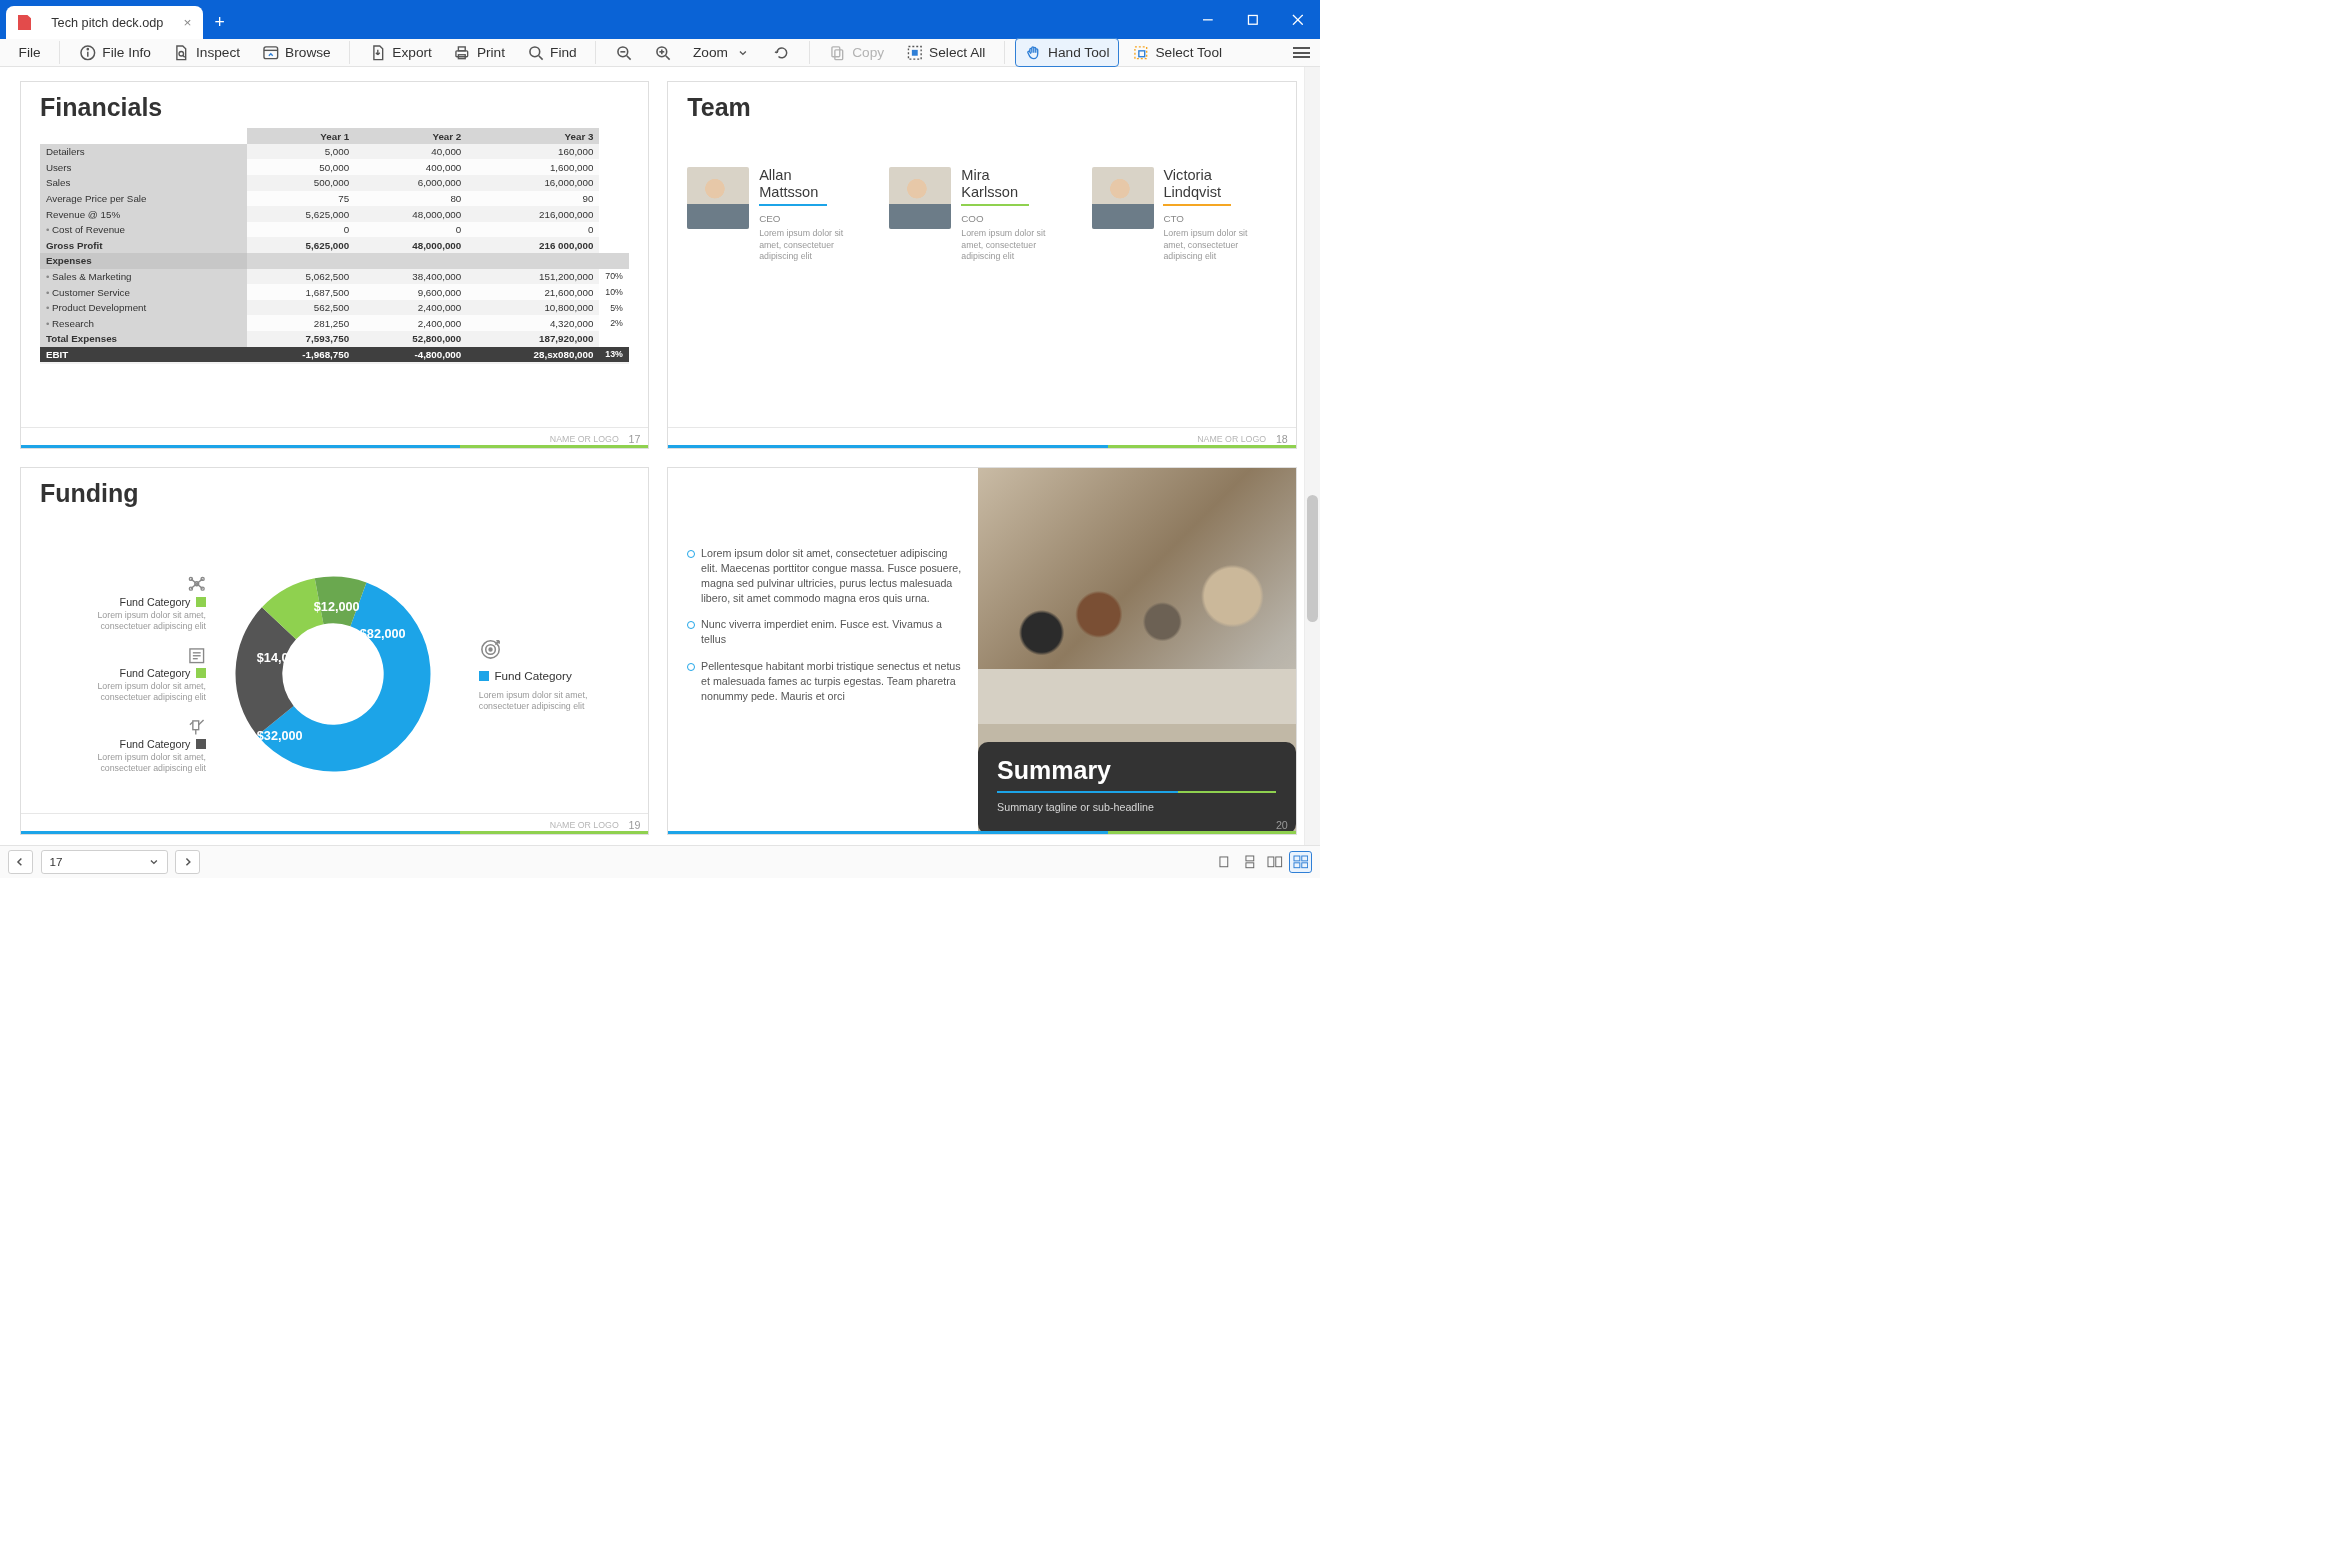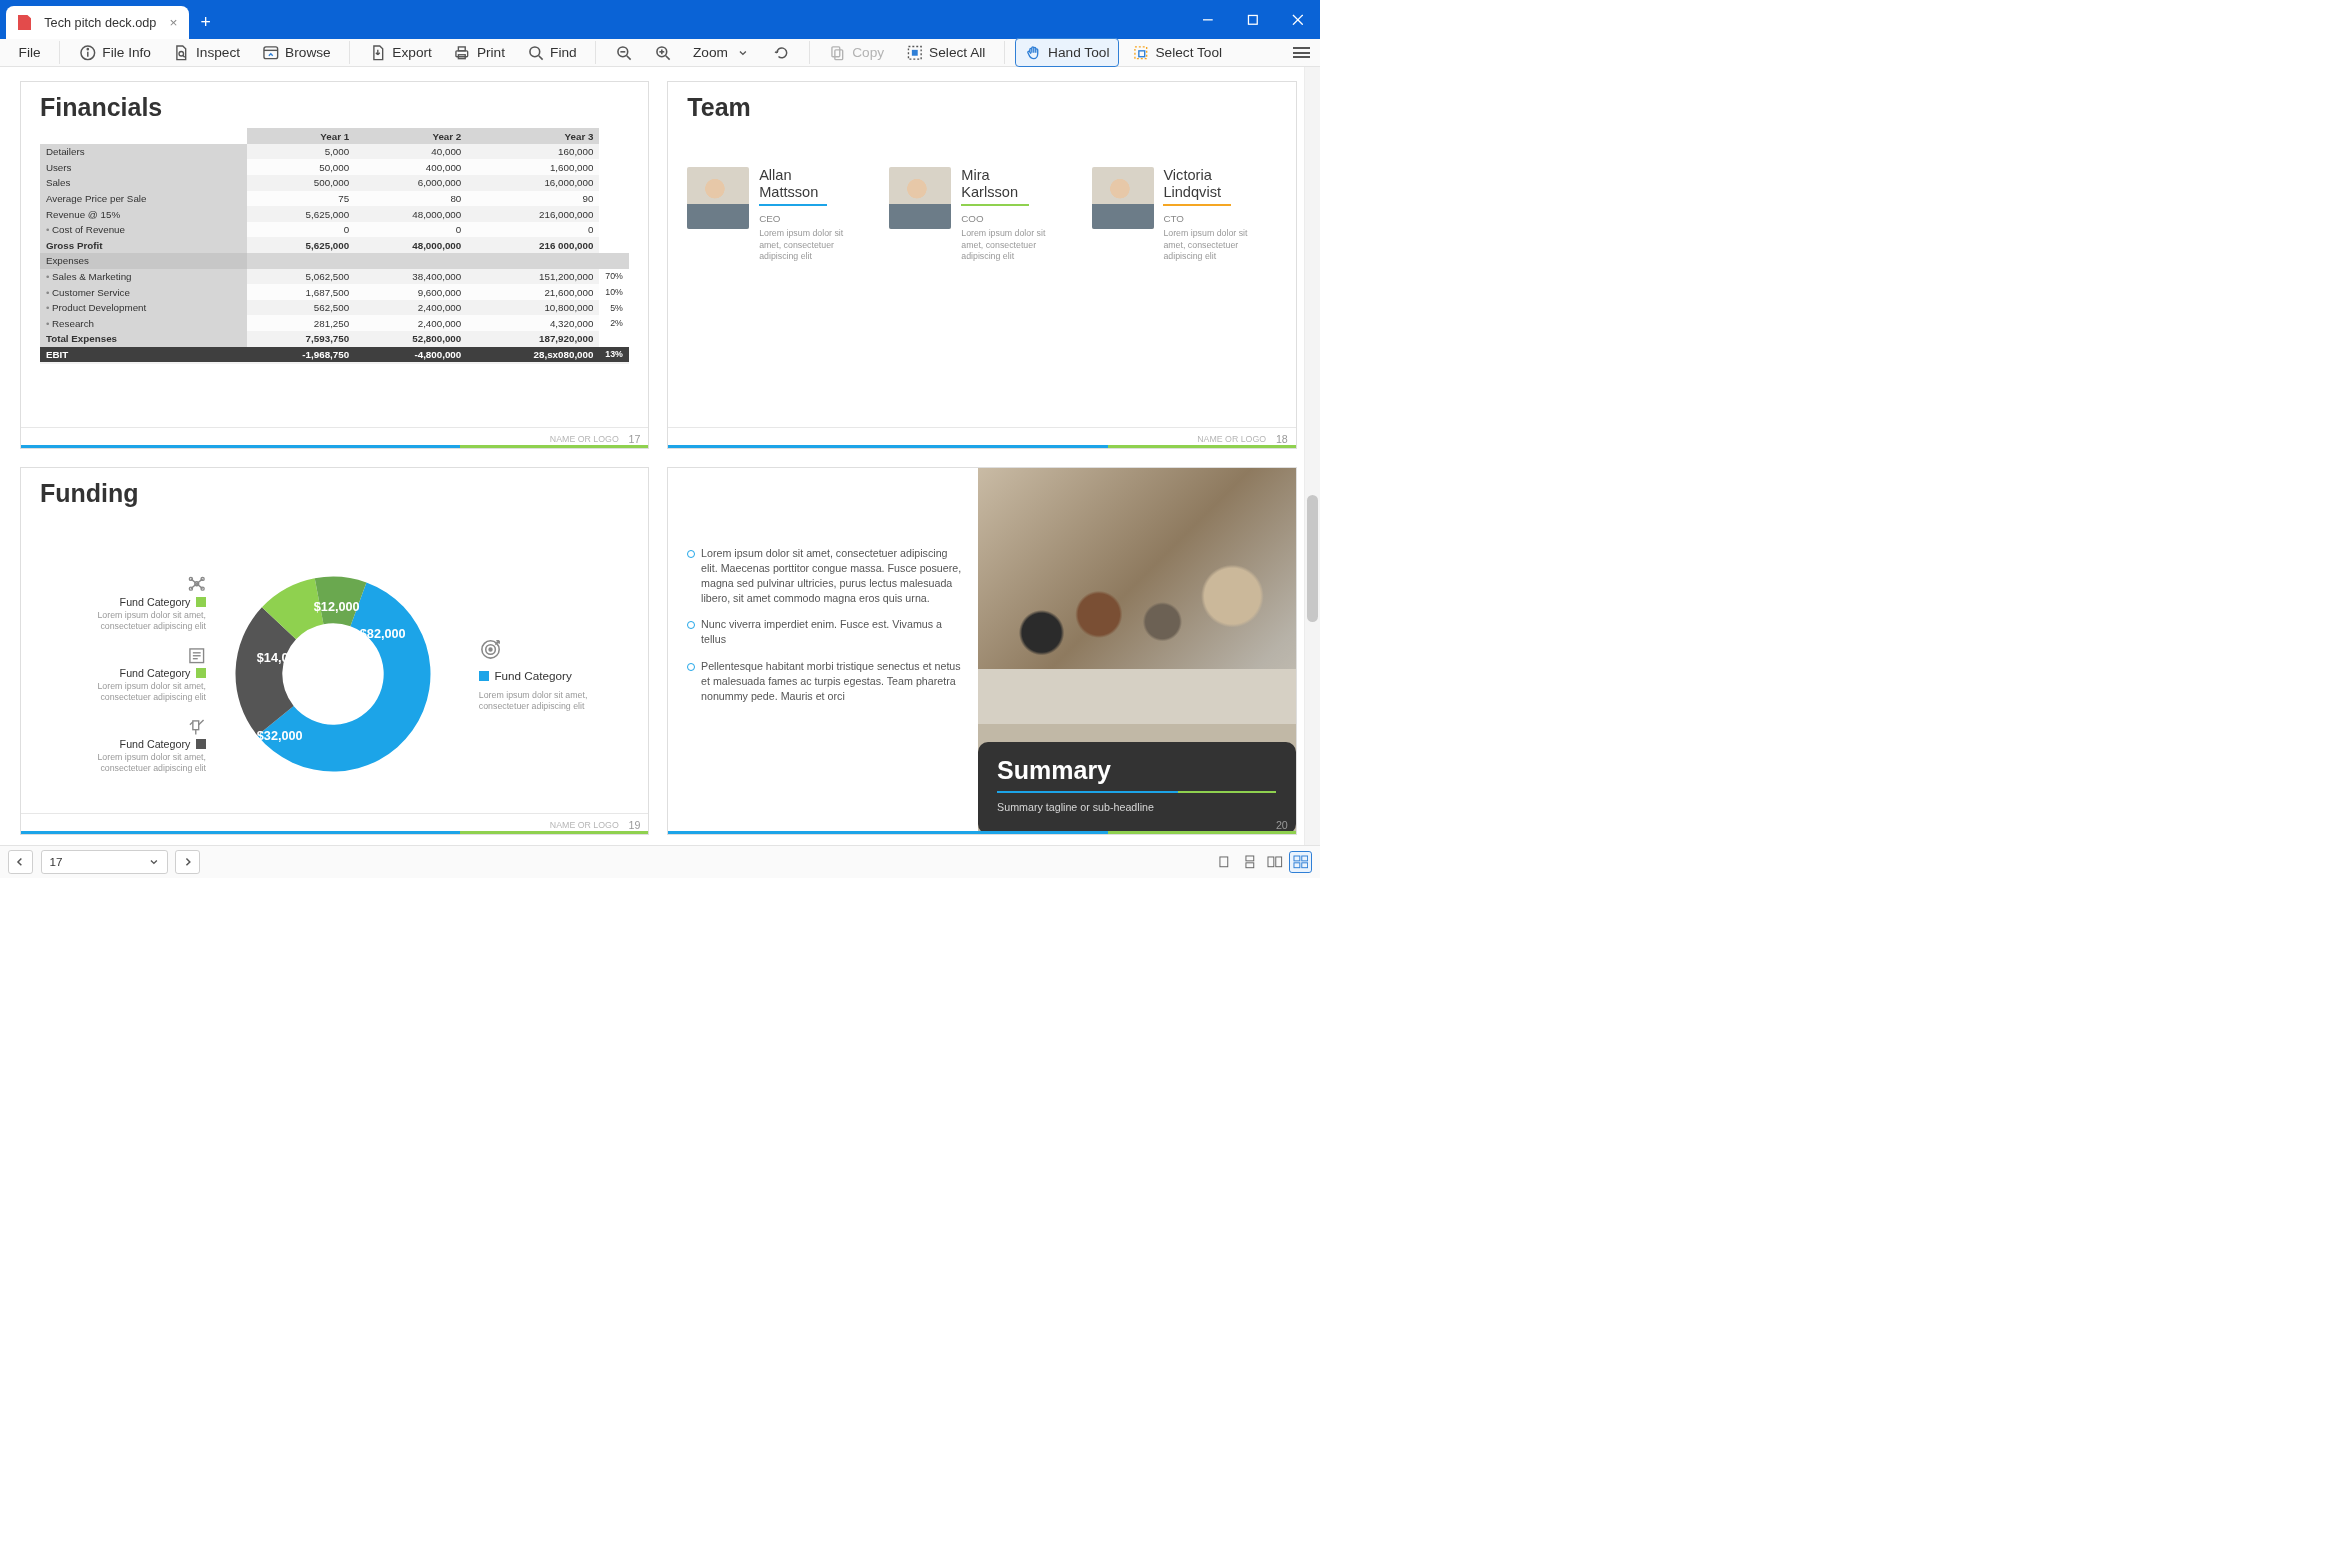--- a/index.html
+++ b/index.html
@@ -33,21 +33,21 @@
     align-items: flex-end;
   }
   .tabstrip {
     display: flex;
     align-items: flex-end;
     padding-left: 5.9px;
   }
   .tab {
     display: flex;
     align-items: center;
-    gap: 13px;
+    gap: 20px;
     height: 33px;
     padding: 0 11.7px;
     background: #ffffff;
     border-radius: 7.8px 7.8px 0 0;
     font-size: 12.7px;
     color: #333;
   }
   .tab .file-icon {
     width: 13.7px; height: 15.6px;
     background: #e34b4b;
@@ -135,21 +135,21 @@
   .fin-tbl { width: calc(100% - 39px); margin-left:19.5px; border-collapse:collapse; font-size:9.8px; }
   .fin-tbl th, .fin-tbl td { padding:2px 5.9px; text-align:right; height:15.6px; }
   .fin-tbl th:first-child, .fin-tbl td:first-child { text-align:left; }
   .fin-tbl thead th { background:#d6d6d6; color:#333; font-weight:700; }
   .fin-tbl thead th:first-child { background:transparent; }
   .fin-tbl thead th:last-child { background: #8fd14f; color:#fff; }
   .fin-tbl tbody tr:nth-child(odd) td { background:#f2f2f2; }
   .fin-tbl tbody tr:nth-child(even) td { background:#fcfcfc; }
   .fin-tbl .rowlabel { background:#d6d6d6 !important; }
   .fin-tbl .bold td { font-weight:700; }
-  .fin-tbl .section td:first-child { background:#c7c7c7 !important; font-weight:400;margin-left:32px; }
+  .fin-tbl .section td:first-child { background:#c7c7c7 !important; font-weight:700;margin-left:32px; }
   .fin-tbl .ebit td { background:#3f3f3f !important; color:#fff; font-weight:700; }
   .fin-tbl .ebit-under td { padding:0; height:2px; background:#e34b4b; }
   .fin-tbl .pct { width:27px; font-size:8.8px; background:#fff !important; }
   .indent::before { content:"• "; color:#888; }
   
   .team-row { display:flex; gap:17.6px; padding:39px 19.5px 0 19.5px; }
   .member { display:flex; gap:9.8px; flex:1; }
   .avatar { width:62px; height:62px; background:#d9d3c7; border-radius:2px; position:relative; overflow:hidden;}
   .avatar::after { content:""; position:absolute; inset:0; background: radial-gradient(circle at 45% 35%, #e7c8a8 0 18%, transparent 19%), linear-gradient(180deg, transparent 60%, #6c7c88 60%); }
   .member-info { display:flex; flex-direction:column; gap:2.9px; }

